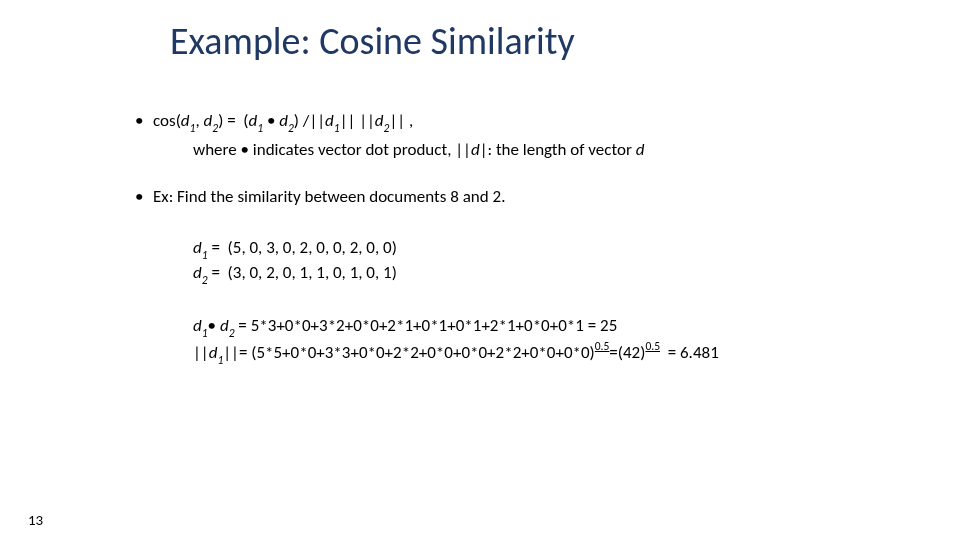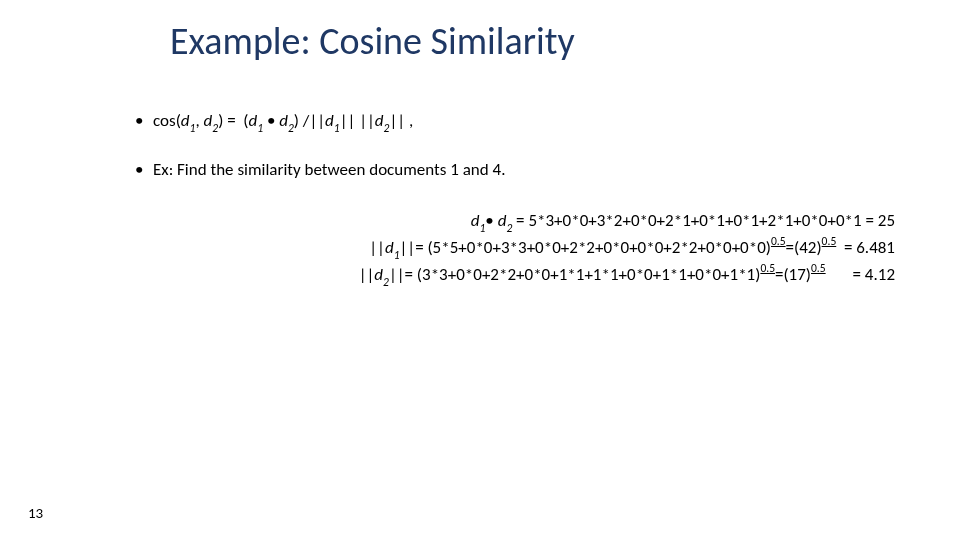--- a/index.html
+++ b/index.html
@@ -57,79 +57,84 @@
   .block2 {
     margin-top: 24px;
   }
   .vec-block {
     margin-left: 58px;
     margin-top: 28px;
   }
   .calc-block {
     margin-left: 58px;
     margin-top: 28px;
-    text-align: right;
   }
   .subscript {
     font-size: 0.68em;
     vertical-align: sub;
     position: relative;
     top: 2px;
   }
   .supscript {
     font-size: 0.68em;
     vertical-align: super;
     position: relative;
     top: -1px;
     text-decoration: underline;
   }
   .italic {
     font-style: italic;
   }
   .page-num {
     position: absolute;
     left: 28px;
-    bottom: 18px;
+    bottom: 11px;
     font-size: 15px;
     color: #000;
   }
 </style>
 </head>
 <body>
 
 <div class="slide">
 
   <div class="title">Example: Cosine Similarity</div>
 
   <div class="body">
 
     <div class="bullet">
       <div class="dot">•</div>
       <div class="txt">
         cos(<span class="italic">d</span><span class="subscript italic">1</span>, <span class="italic">d</span><span class="subscript italic">2</span>) =&nbsp; (<span class="italic">d</span><span class="subscript italic">1</span> • <span class="italic">d</span><span class="subscript italic">2</span>) /||<span class="italic">d</span><span class="subscript italic">1</span>|| ||<span class="italic">d</span><span class="subscript italic">2</span>|| ,
       </div>
     </div>
+    <div class="sub-indent">
+      where • indicates vector dot product, ||<span class="italic">d</span>|: the length of vector <span class="italic">d</span>
+    </div>
 
     <div class="bullet block2">
       <div class="dot">•</div>
-      <div class="txt">Ex: Find the similarity between documents 1 and 4.</div>
+      <div class="txt">Ex: Find the similarity between documents 8 and 2.</div>
     </div>
 
     <div class="vec-block">
+      <div>
+        <span class="italic">d</span><span class="subscript italic">1</span> =&nbsp; (5, 0, 3, 0, 2, 0, 0, 2, 0, 0)
+      </div>
+      <div>
+        <span class="italic">d</span><span class="subscript italic">2</span> =&nbsp; (3, 0, 2, 0, 1, 1, 0, 1, 0, 1)
+      </div>
     </div>
 
     <div class="calc-block">
       <div>
         <span class="italic">d</span><span class="subscript italic">1</span>• <span class="italic">d</span><span class="subscript italic">2</span> = 5*3+0*0+3*2+0*0+2*1+0*1+0*1+2*1+0*0+0*1 = 25
       </div>
       <div>
         ||<span class="italic">d</span><span class="subscript italic">1</span>||= (5*5+0*0+3*3+0*0+2*2+0*0+0*0+2*2+0*0+0*0)<span class="supscript">0.5</span>=(42)<span class="supscript">0.5</span>&nbsp; = 6.481
-      </div>
-      <div>
-        ||<span class="italic">d</span><span class="subscript italic">2</span>||= (3*3+0*0+2*2+0*0+1*1+1*1+0*0+1*1+0*0+1*1)<span class="supscript">0.5</span>=(17)<span class="supscript">0.5</span>&nbsp;&nbsp;&nbsp;&nbsp;&nbsp;&nbsp; = 4.12
       </div>
     </div>
 
   </div>
 
   <div class="page-num">13</div>
 
 </div>
 
 </body></html>

